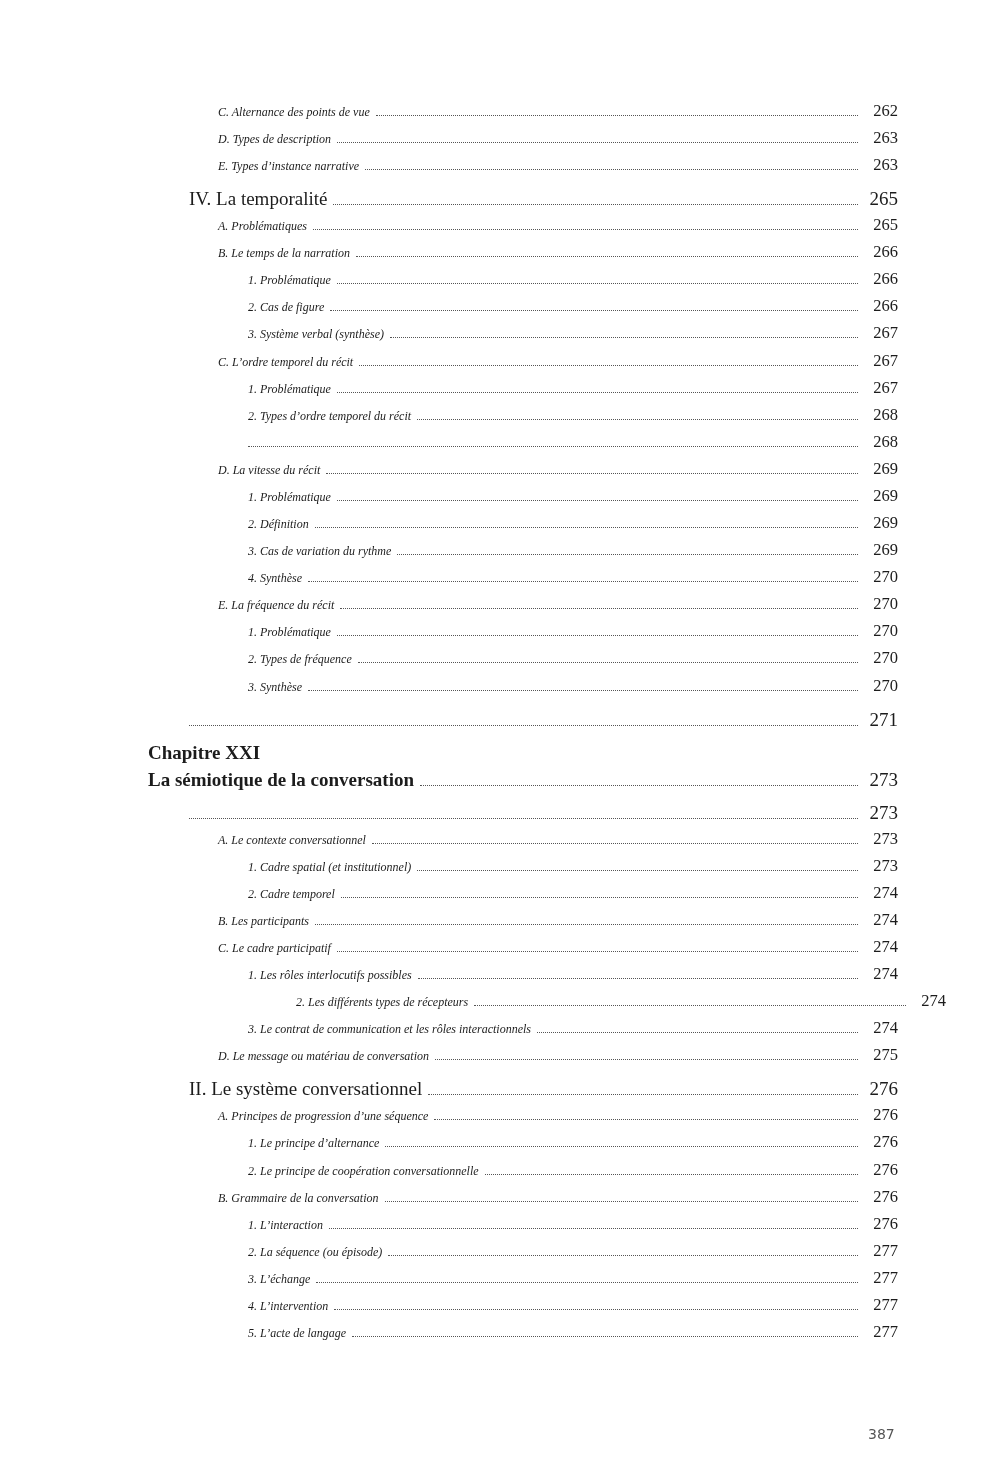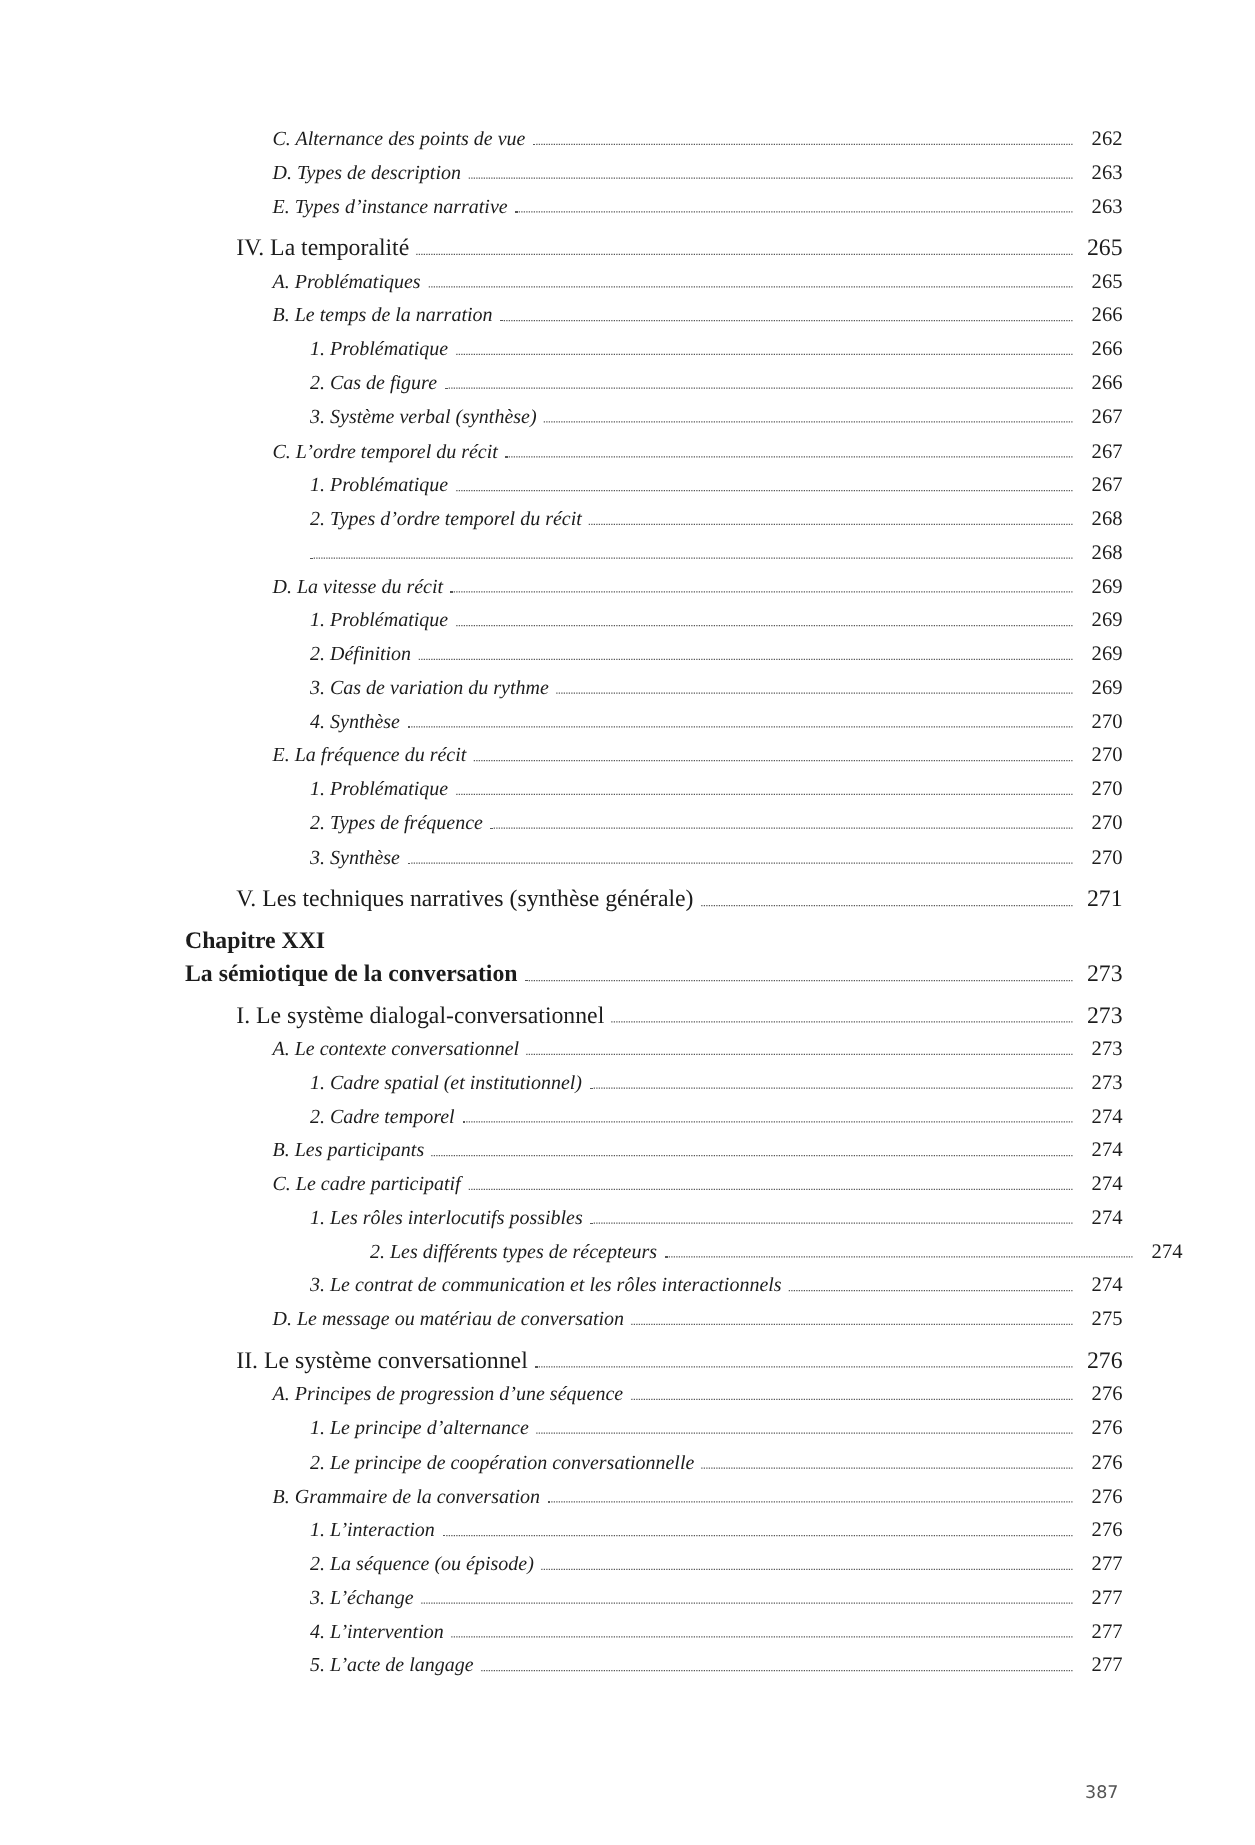--- a/index.html
+++ b/index.html
@@ -4,21 +4,21 @@
 <style>
   html, body { margin: 0; padding: 0; background: #ffffff; }
   body { width: 1004px; height: 1476px; position: relative; overflow: hidden;
          font-family: "DejaVu Serif", "Liberation Serif", serif; color: #1c1c1c; }
   #toc { position: absolute; left: 0; top: 0; width: 1004px; }
   .row { position: absolute; left: 0; width: 1004px; height: 27px; }
   .row .inner { position: absolute; right: 106px; display: flex; align-items: baseline; }
   .title { white-space: nowrap; padding-right: 6px; }
   .leader { flex: 1 1 auto; border-bottom: 1.3px dotted #555; height: 0; margin-bottom: 4px; }
   .page { white-space: nowrap; padding-left: 8px; width: 32px; text-align: right; }
-  .lvl-sub .title, .lvl-subsub .title { font-style: italic; font-size: 16px; font-family: "Liberation Serif", serif; }
+  .lvl-sub .title, .lvl-subsub .title { font-style: italic; font-size: 12px; font-family: "Liberation Serif", serif; }
   .lvl-sub .page, .lvl-subsub .page { font-size: 16.5px; font-family: "Liberation Serif", serif; }
   .lvl-section .title, .lvl-section .page { font-size: 19px; font-family: "Liberation Serif", serif; }
   .lvl-chapter .title, .lvl-chapter .page { font-size: 19px; font-weight: bold; font-family: "Liberation Serif", serif; }
   .lvl-chapter .page { font-weight: normal; }
   .lvl-chapter-label .title { font-size: 19px; font-weight: bold; font-family: "Liberation Serif", serif; }
   .lvl-sub .inner { left: 218px; }
   .lvl-subsub .inner { left: 248px; }
   .lvl-section .inner { left: 189px; }
   .lvl-chapter .inner, .lvl-chapter-label .inner { left: 148px; }
   #folio { position: absolute; left: 868px; top: 1426px; font-family: "DejaVu Sans", sans-serif; font-size: 14px; color: #555; }
@@ -175,40 +175,38 @@
     </div>
     <div class="row lvl-subsub" style="top: 676px;">
       <div class="inner">
         <span class="title">3. Synthèse</span>
         <span class="leader"></span>
         <span class="page">270</span>
       </div>
     </div>
     <div class="row lvl-section" style="top: 709px;">
       <div class="inner">
-        <span class="title">V. Les techniques narratives (synthèse générale)</span>
         <span class="leader"></span>
         <span class="page">271</span>
       </div>
     </div>
     <div class="row lvl-chapter-label" style="top: 742px;">
       <div class="inner">
         <span class="title">Chapitre XXI</span>
       </div>
     </div>
     <div class="row lvl-chapter" style="top: 769px;">
       <div class="inner">
         <span class="title">La sémiotique de la conversation</span>
         <span class="leader"></span>
         <span class="page">273</span>
       </div>
     </div>
     <div class="row lvl-section" style="top: 802px;">
       <div class="inner">
-        <span class="title">I. Le système dialogal-conversationnel</span>
         <span class="leader"></span>
         <span class="page">273</span>
       </div>
     </div>
     <div class="row lvl-sub" style="top: 829px;">
       <div class="inner">
         <span class="title">A. Le contexte conversationnel</span>
         <span class="leader"></span>
         <span class="page">273</span>
       </div>

